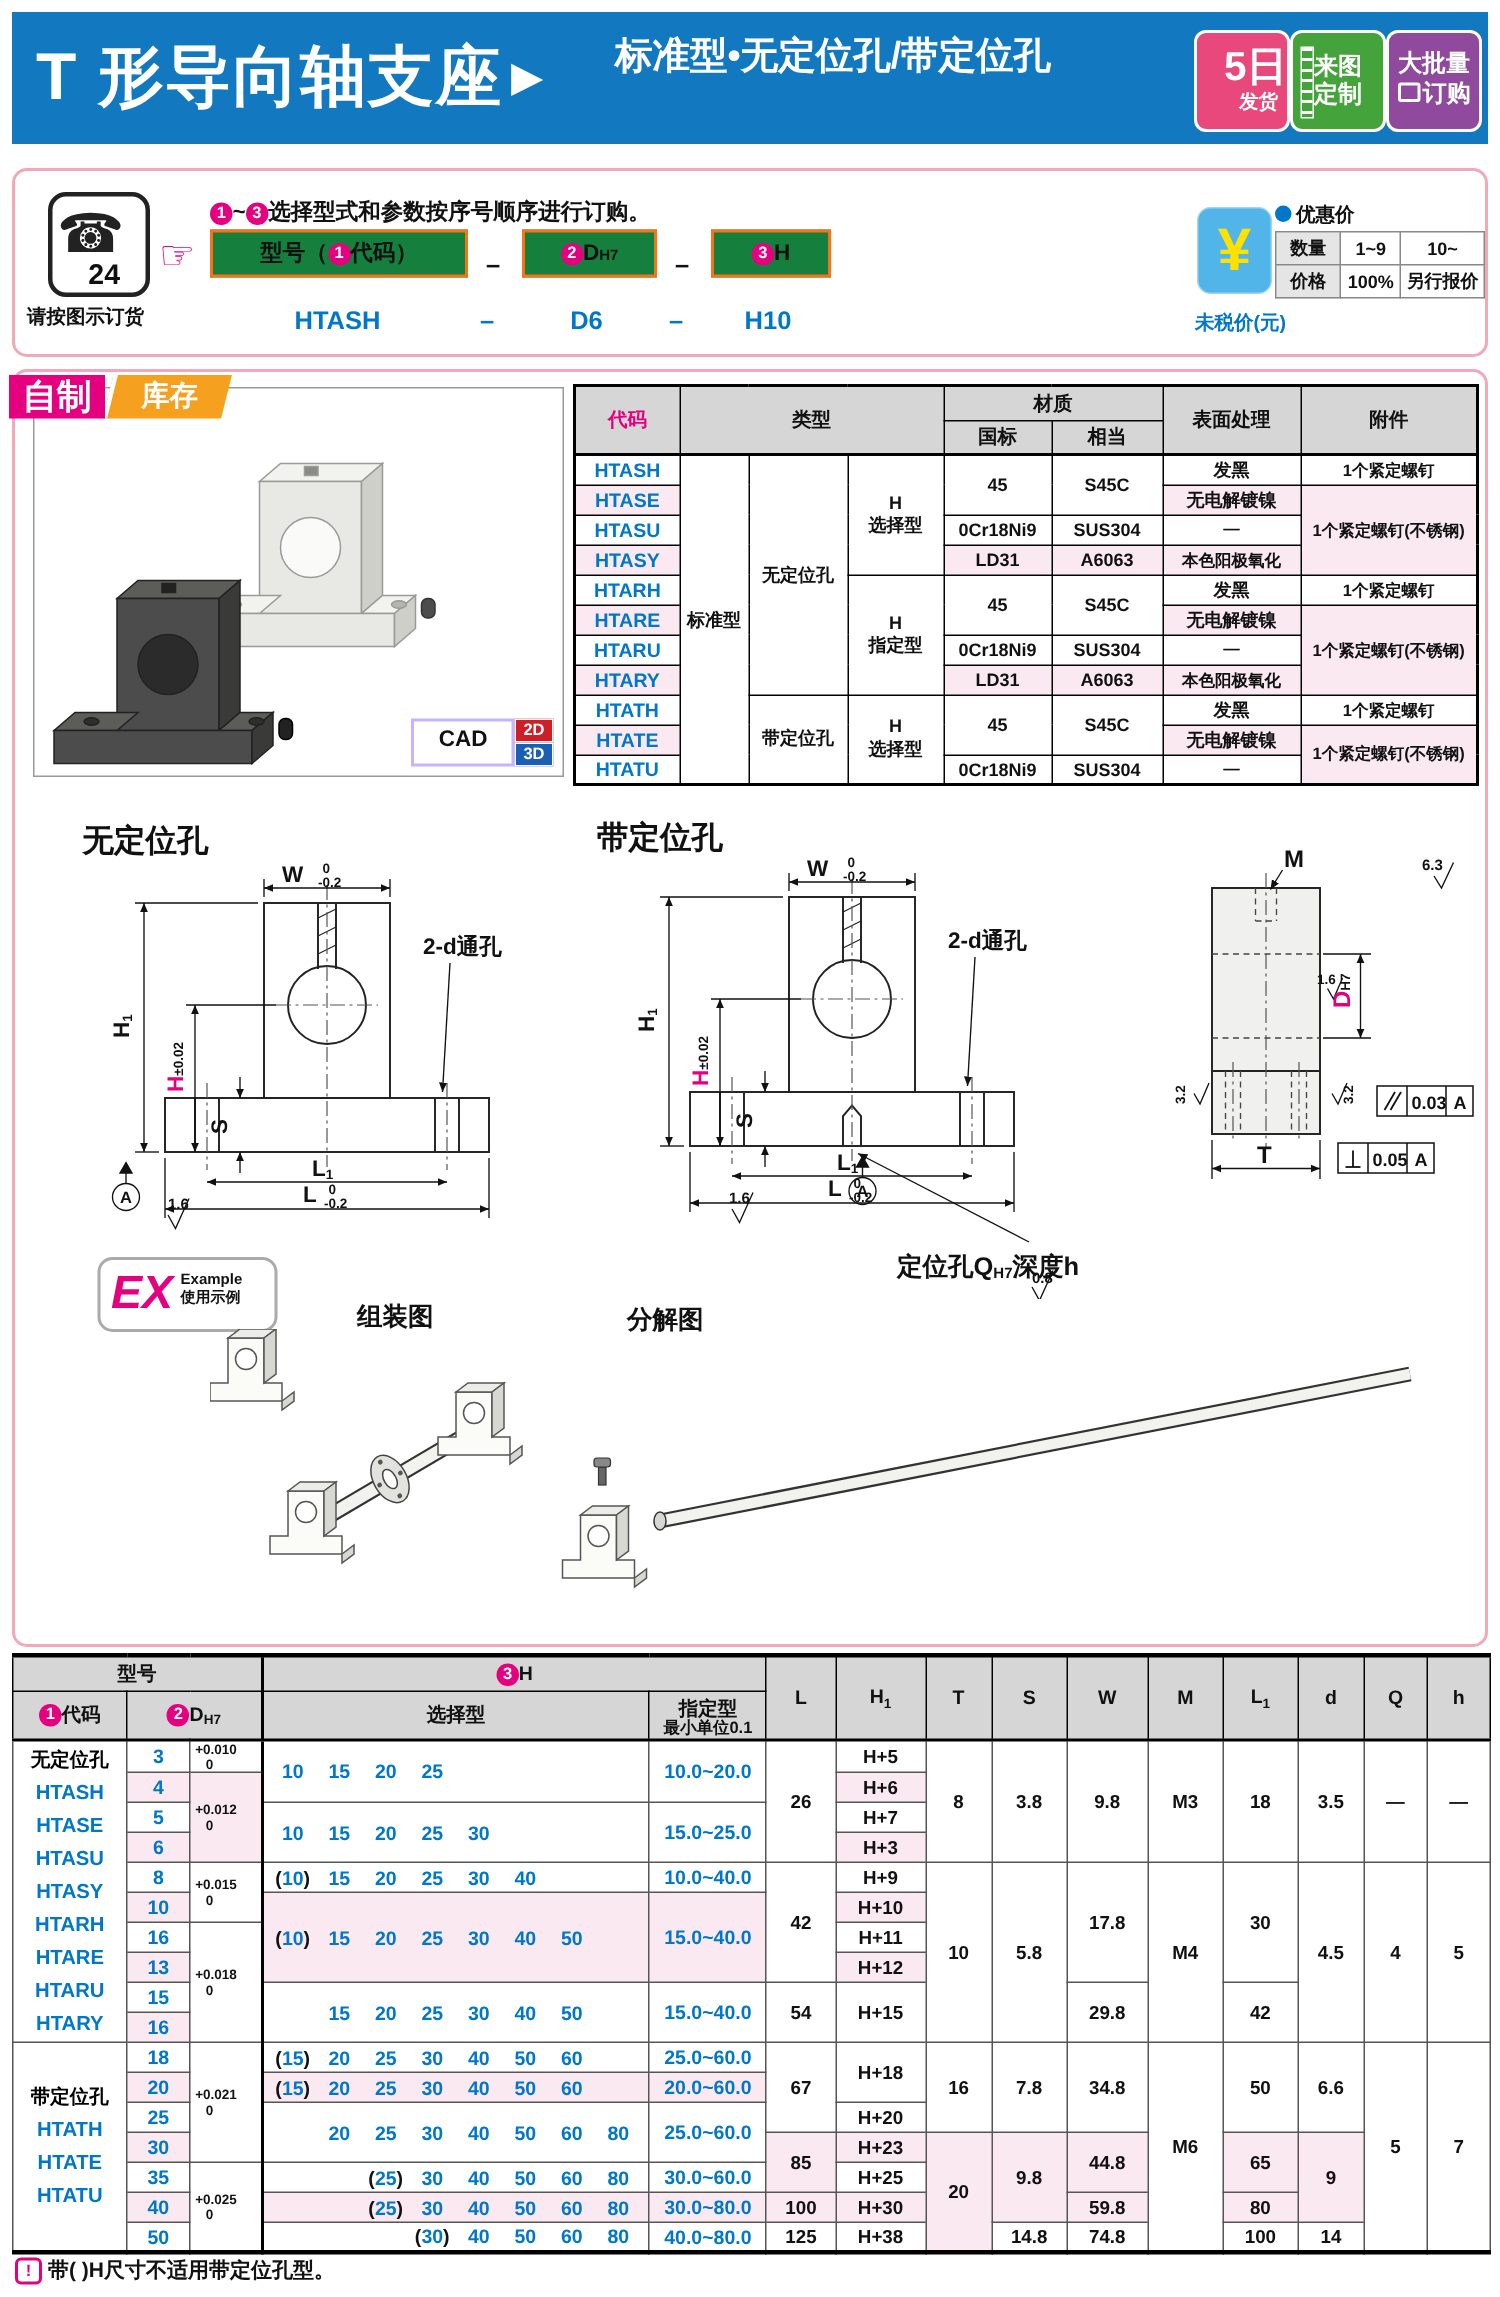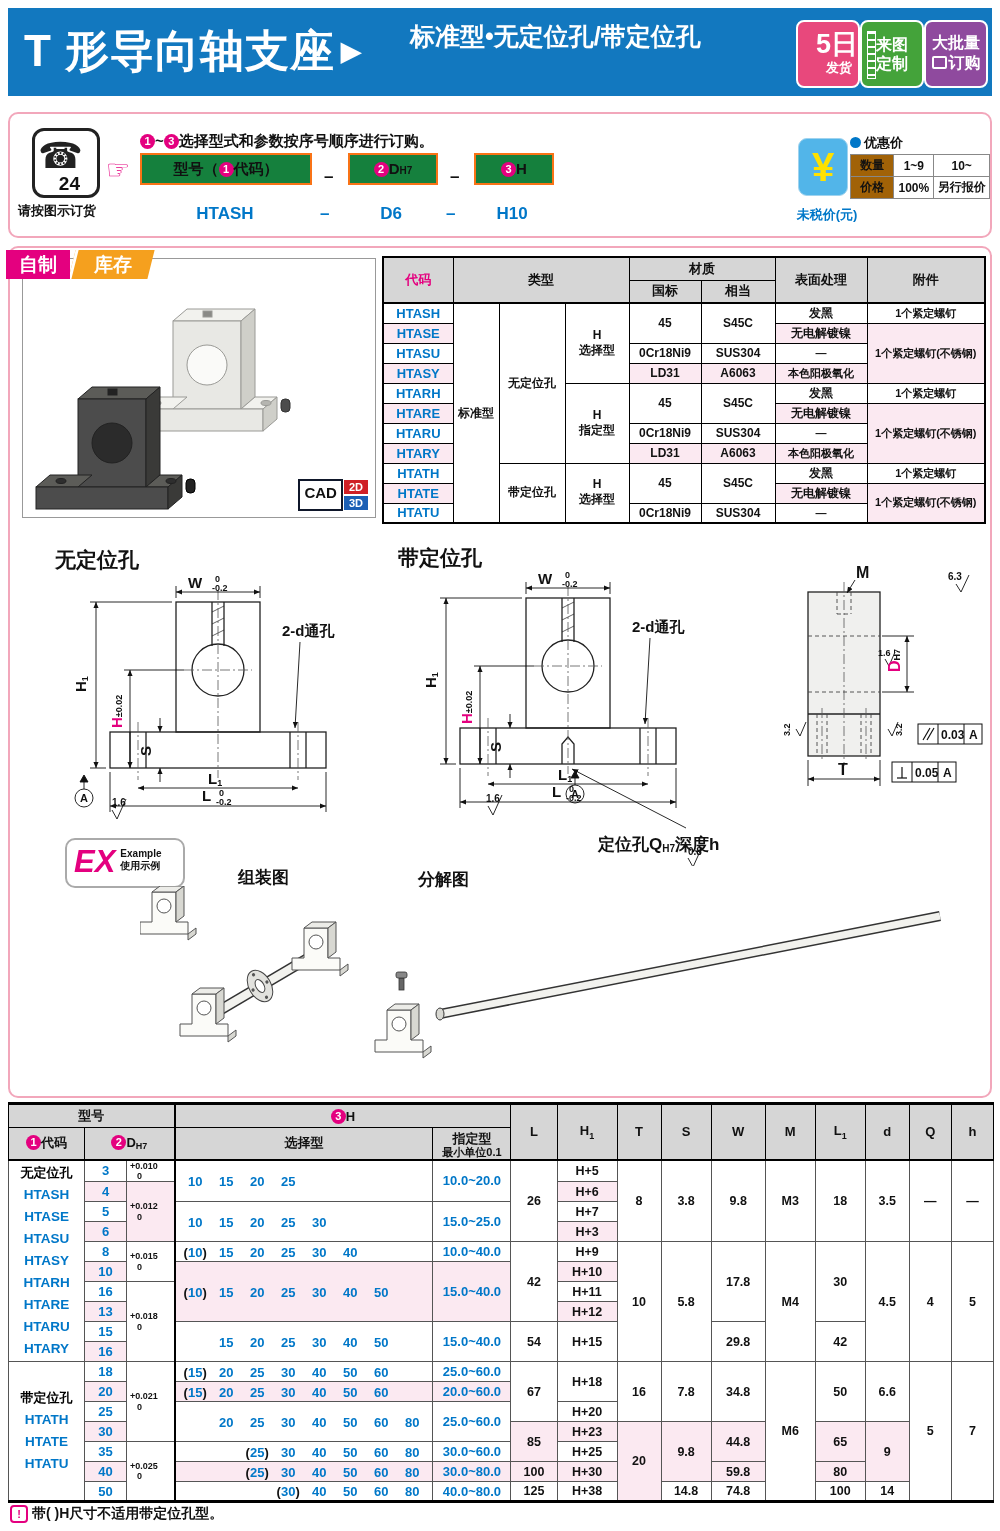--- a/index.html
+++ b/index.html
@@ -39,31 +39,31 @@
   .fd1{left:314px;} .fd2{left:440px;}
   .sub-h7{font-size:10px;}
   .exrow{position:absolute;top:90px;color:#0077c8;font-weight:bold;font-size:17px;}
   .exm{left:150px;width:130px;text-align:center;}
   .exd1{left:310px;} .exd{left:350px;width:62px;text-align:center;} .exd2{left:436px;} .exh{left:466px;width:72px;text-align:center;}
   .yen-tile{position:absolute;left:788px;top:24px;width:48px;height:56px;background:#52b5e9;border:1px solid #9fd3ef;border-radius:9px;color:#ffe100;font-size:40px;font-weight:bold;text-align:center;line-height:56px;}
   .bullet-row{position:absolute;left:840px;top:20px;font-size:13px;font-weight:bold;}
   .bdot{display:inline-block;width:11px;height:11px;border-radius:50%;background:#0077c8;vertical-align:-1px;margin-right:3px;}
   .ptable{position:absolute;left:840px;top:40px;border-collapse:collapse;}
   .ptable td{border:1px solid #888;font-size:12px;font-weight:bold;text-align:center;height:21px;padding:0 2px;white-space:nowrap;}
-  .ptable td.plab{background:#a16207;width:56px;}
+  .ptable td.plab{background:#e5e5e5;width:56px;}
   .ptable td.pv1{width:40px;} .ptable td.pv2{width:54px;}
   .tax-note{position:absolute;left:772px;top:92px;width:90px;text-align:center;color:#0077c8;font-weight:bold;font-size:13px;}
   
   .main-box{position:absolute;left:8px;top:246px;width:980px;height:848px;border:2px solid #f2a7bb;border-radius:10px;background:#fff;}
   .photo-frame{position:absolute;left:12px;top:10px;width:352px;height:258px;border:1px solid #999;}
-  .badge-self{position:absolute;left:-4px;top:2px;width:64px;height:29px;background:#e4007f;color:#fff;font-weight:bold;font-size:19px;text-align:center;line-height:29px;z-index:3;}
+  .badge-self{position:absolute;left:-4px;top:2px;width:64px;height:29px;background:#e4007f;color:#fff;font-weight:bold;font-size:23px;text-align:center;line-height:29px;z-index:3;}
   .badge-stock{position:absolute;left:62px;top:2px;width:76px;height:29px;background:#f5a01e;transform:skewX(-14deg);z-index:2;border-left:3px solid #fff;}
   .badge-stock span{display:block;transform:skewX(14deg);color:#fff;font-weight:bold;font-size:19px;text-align:center;line-height:29px;}
   .cadbadge{position:absolute;right:6px;bottom:6px;display:flex;z-index:3;background:#fff;}
-  .cadtxt{border:2px solid #0f172a;font-weight:bold;font-size:15px;padding:3px 4px;background:#fff;}
+  .cadtxt{border:2px solid #c4b5fd;font-weight:bold;font-size:15px;padding:3px 16px;background:#fff;}
   .cadcol{display:flex;flex-direction:column;}
   .cad2d{background:#cf1f26;color:#fff;font-size:11px;font-weight:bold;padding:1px 5px;border:1px solid #fff;}
   .cad3d{background:#1b5fb5;color:#fff;font-size:11px;font-weight:bold;padding:1px 5px;border:1px solid #fff;}
   
   .spec-table{position:absolute;left:372px;top:8px;border-collapse:collapse;table-layout:fixed;width:604px;border:2px solid #000;}
   .spec-table th{background:#d6d6d6;border:1px solid #000;font-size:13px;font-weight:bold;padding:0;}
   .spec-table thead{border-bottom:2px solid #000;}
   .spec-table td{border:1px solid #000;text-align:center;font-size:12px;font-weight:bold;white-space:nowrap;overflow:hidden;padding:0;}
   .spec-table td:last-child{font-size:11px;}
   .spec-table tr{height:20px;}

